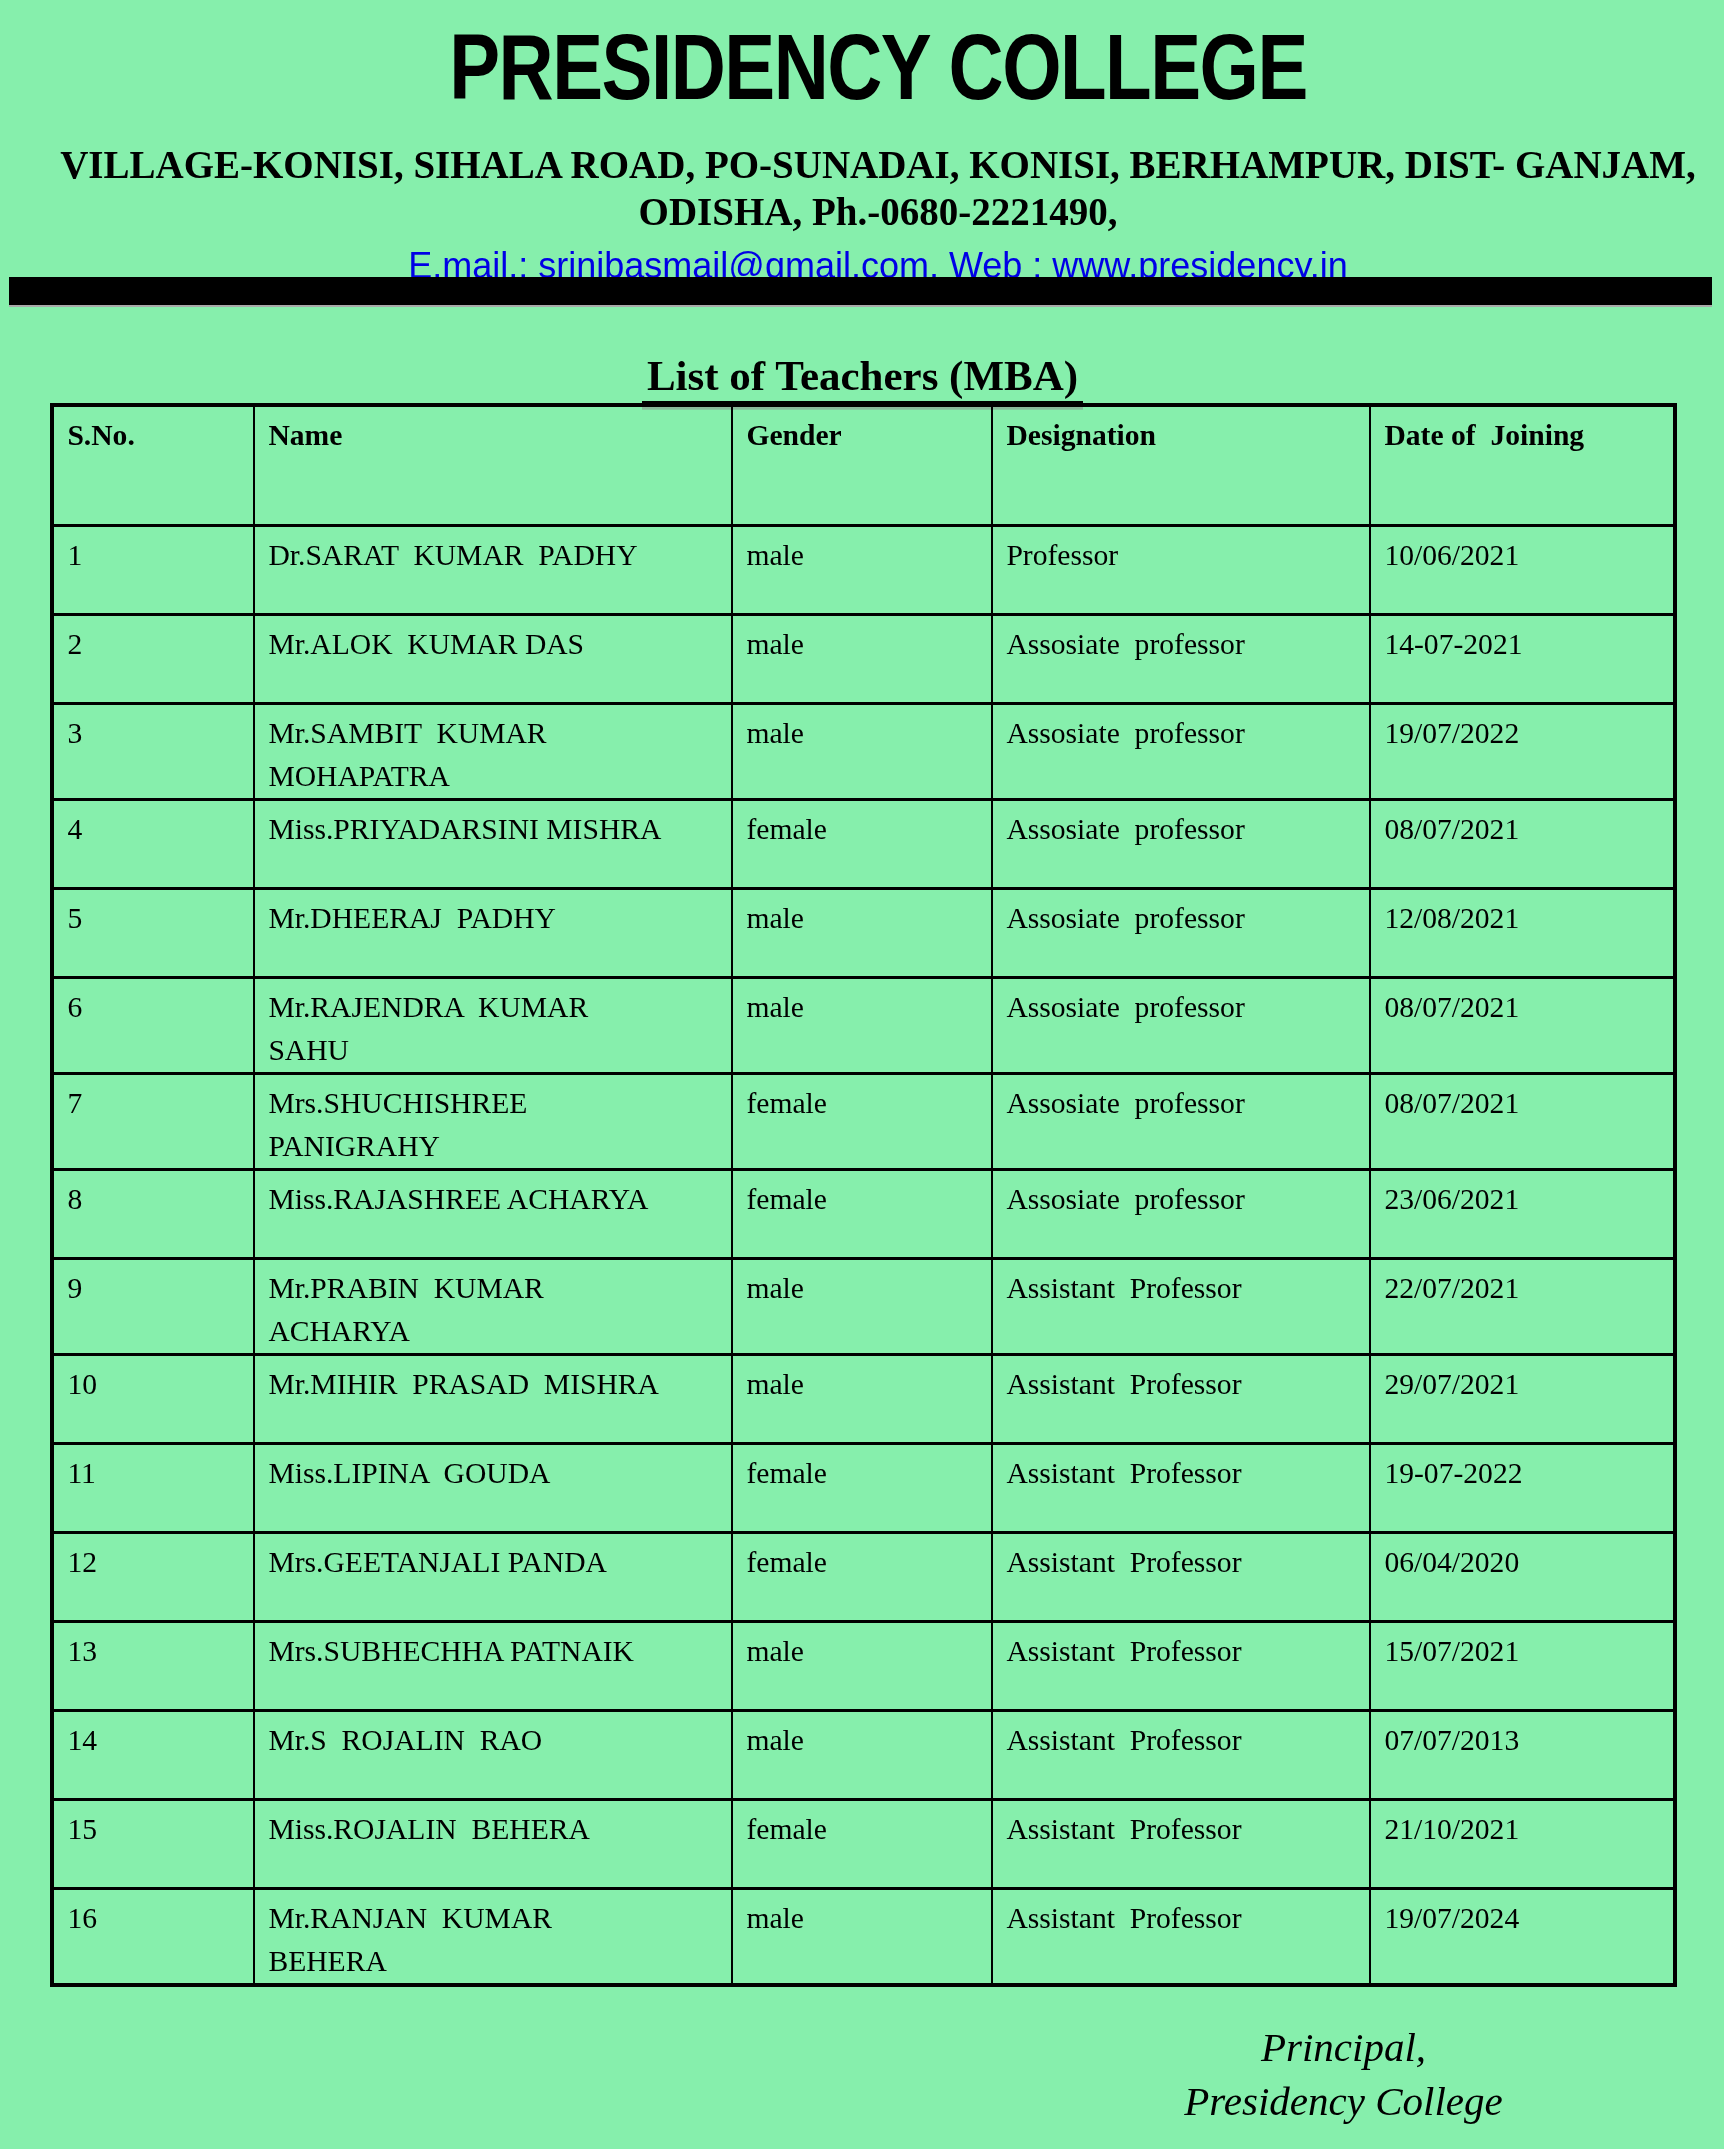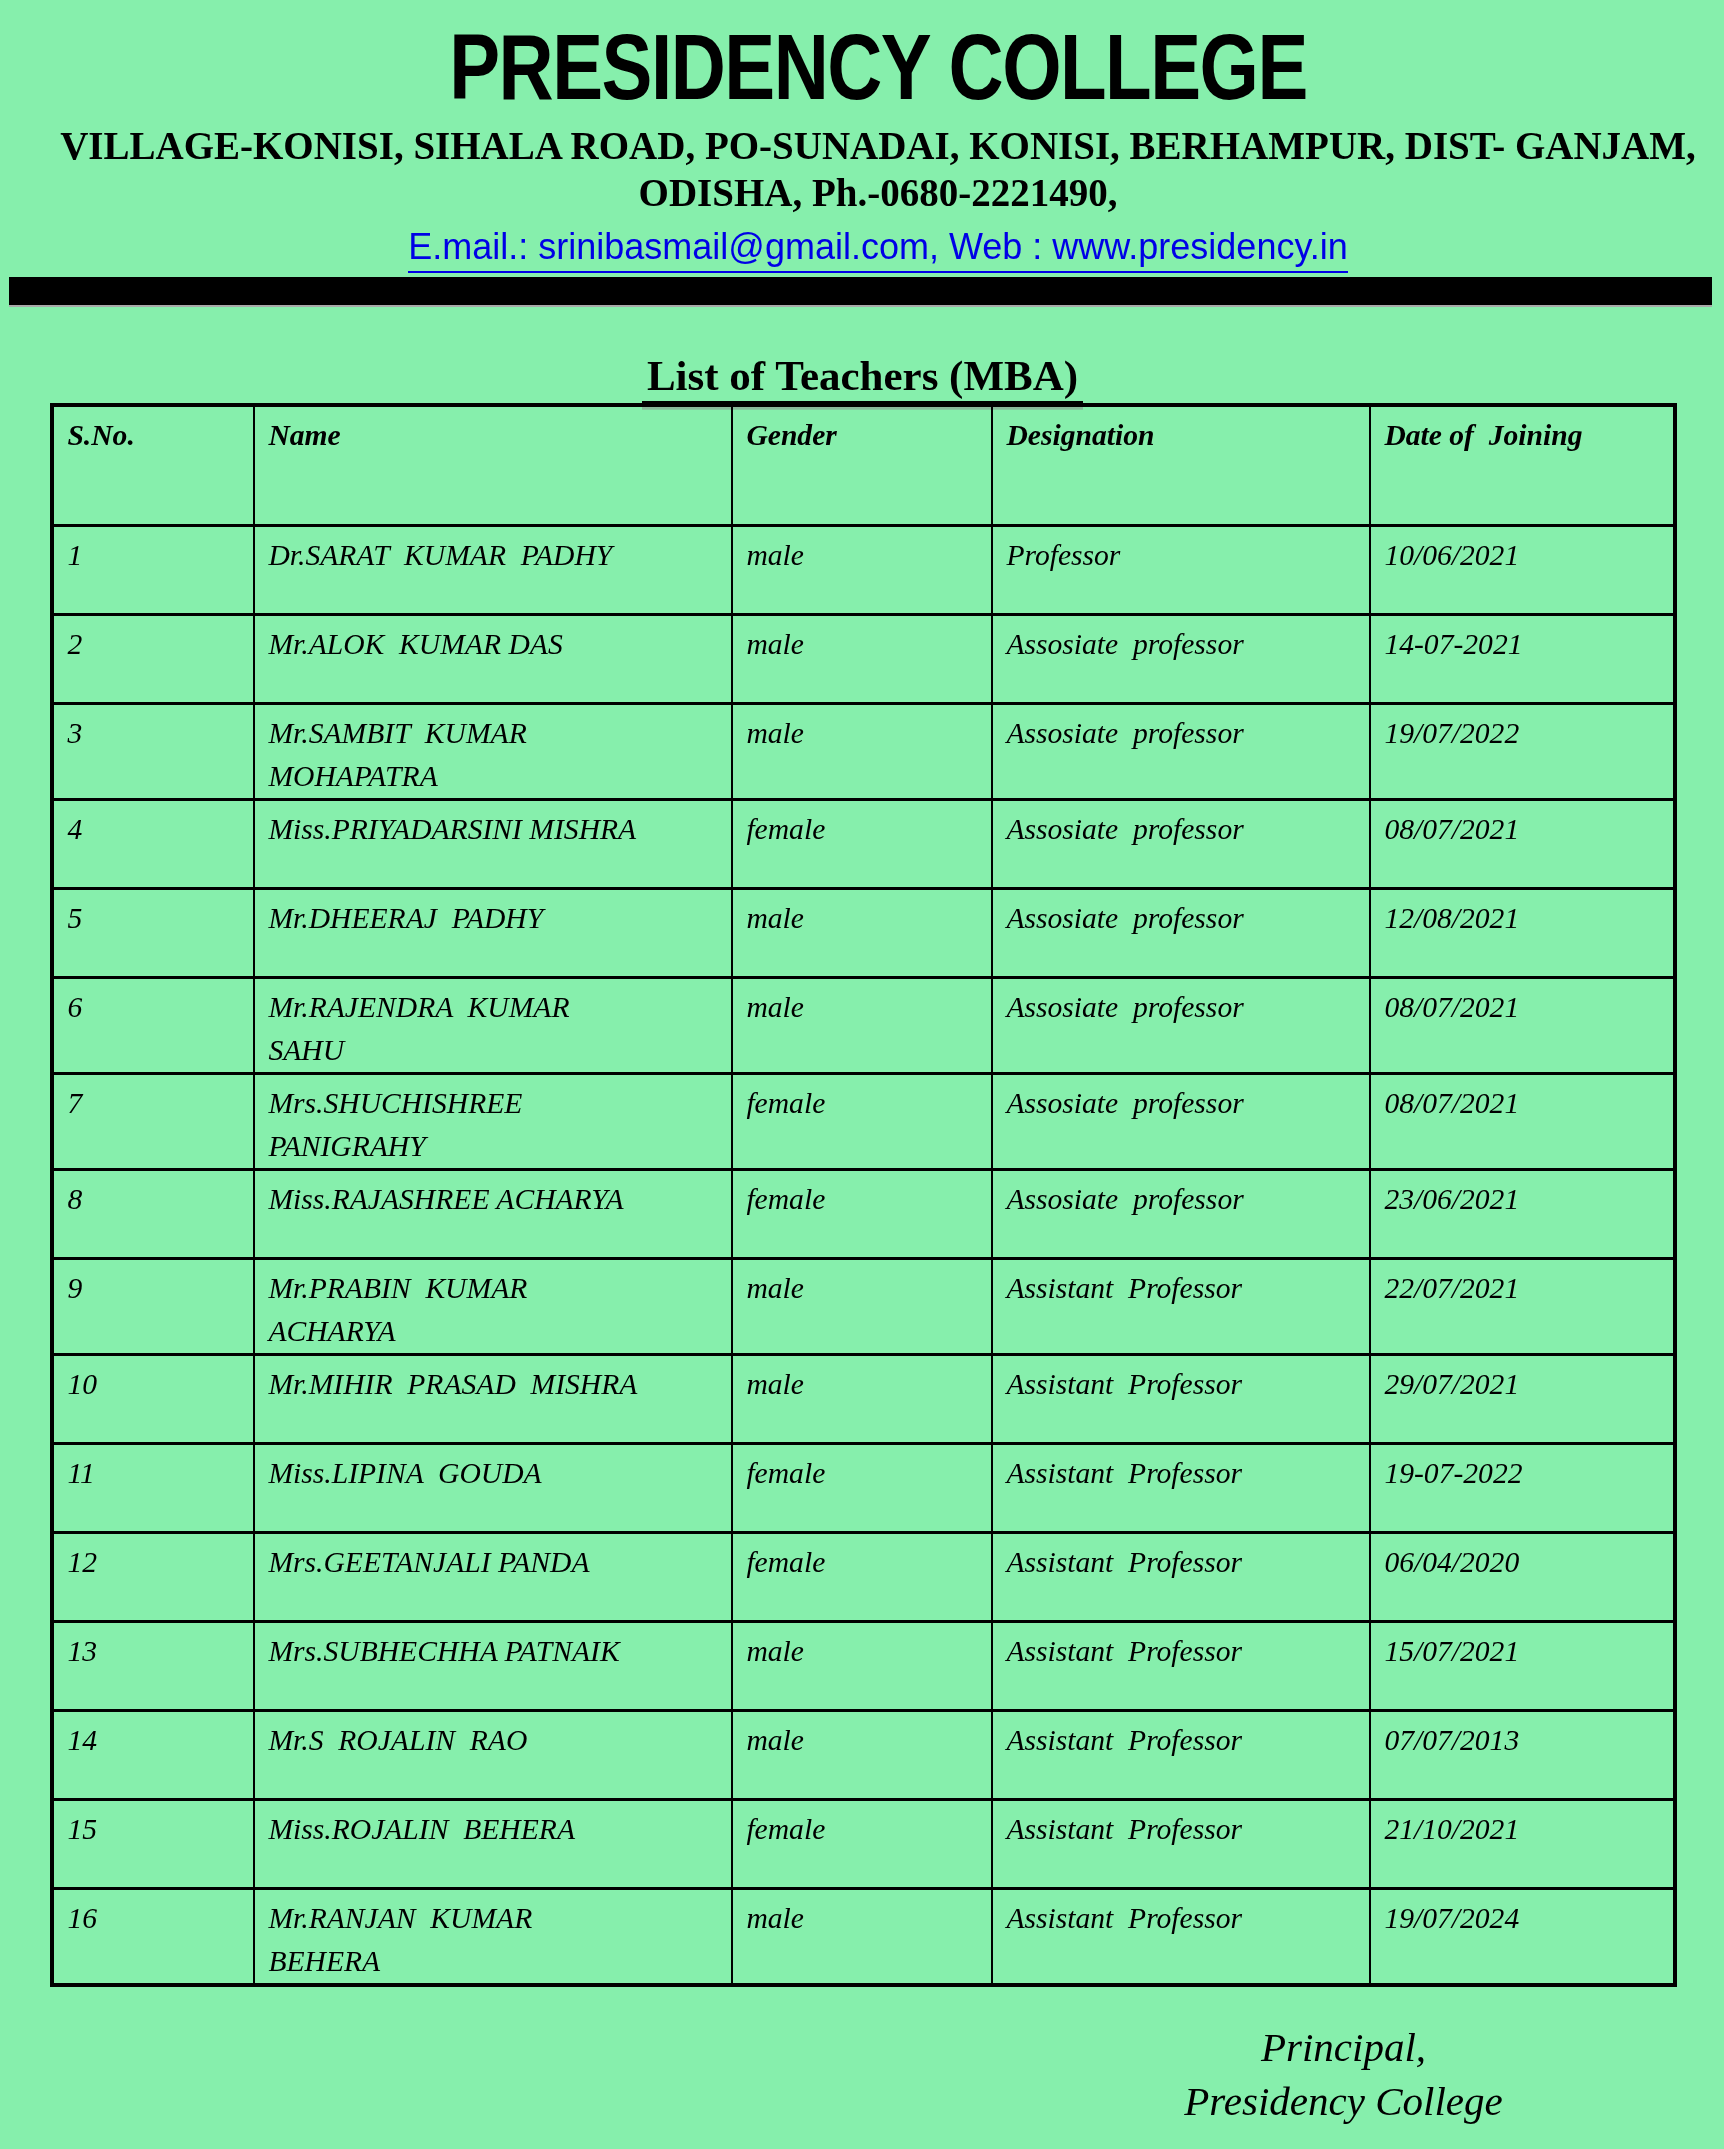--- a/index.html
+++ b/index.html
@@ -24,21 +24,21 @@
     line-height:1.06;
     letter-spacing:-1.8px;
     transform:scaleX(0.82);
     transform-origin:50% 50%;
     white-space:nowrap;
   }
   .address{
     font-weight:700;
     font-size:39px;
     line-height:1.22;
-    margin-top:5px;
+    margin-top:24px;
   }
   .contact{
     display:inline-block;
     margin-top:9px;
     font-family:"Liberation Sans", sans-serif;
     font-size:36px;
     color:#0000e6;
     text-decoration:none;
     border-bottom:2.7px solid #0000e6;
     padding-bottom:3px;
@@ -64,21 +64,20 @@
     padding:0 5.4px 0.9px 5.4px;
     text-align:center;
   }
   
   table.teachers{
     position:absolute;left:50px;top:403px;
     width:1623px;
     border-collapse:collapse;
     table-layout:fixed;
     font-size:29.6px;
-    font-style:italic;
   }
   table.teachers col.c-sno{width:202px;}
   table.teachers col.c-name{width:478px;}
   table.teachers col.c-gender{width:260px;}
   table.teachers col.c-desig{width:378px;}
   table.teachers col.c-date{width:305px;}
   table.teachers th, table.teachers td{
     border:2.7px solid #000;
     vertical-align:top;
     text-align:left;

